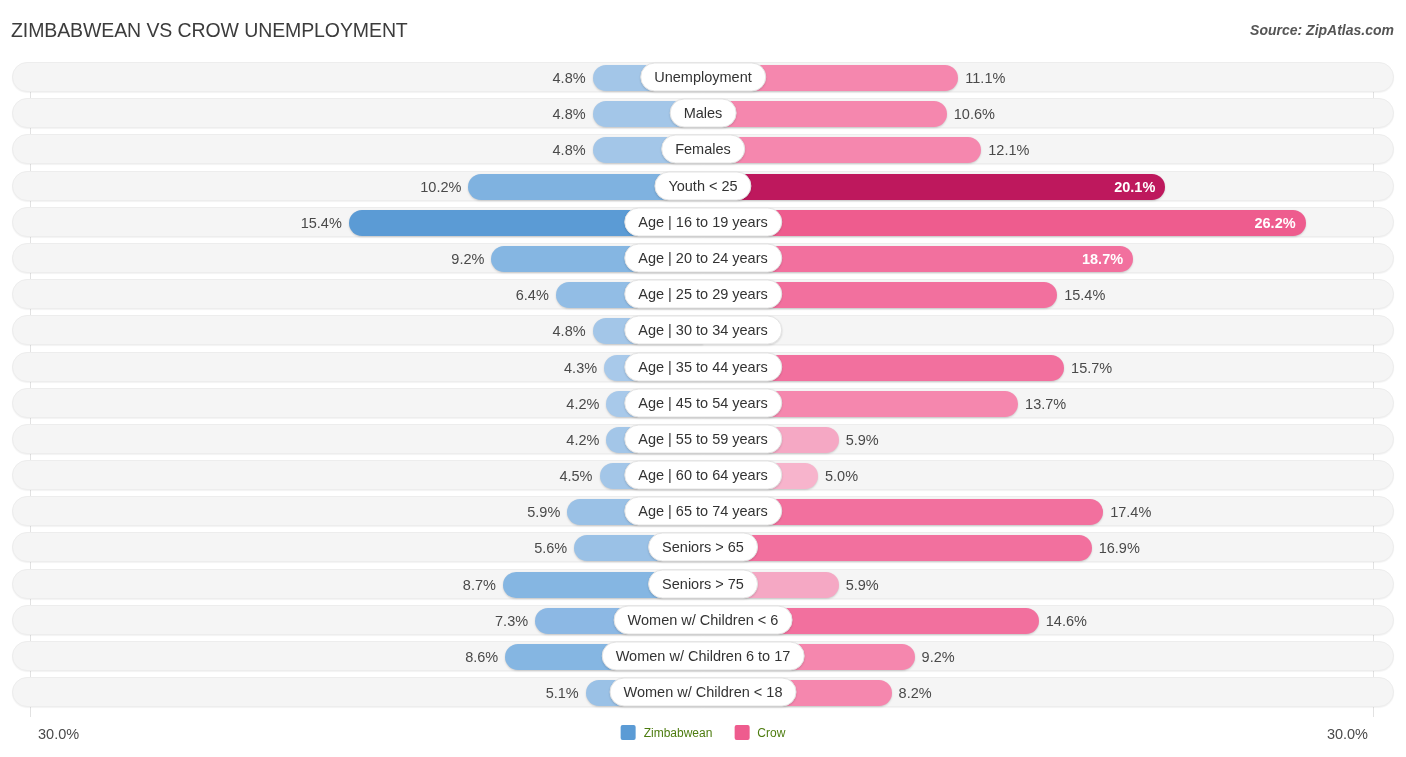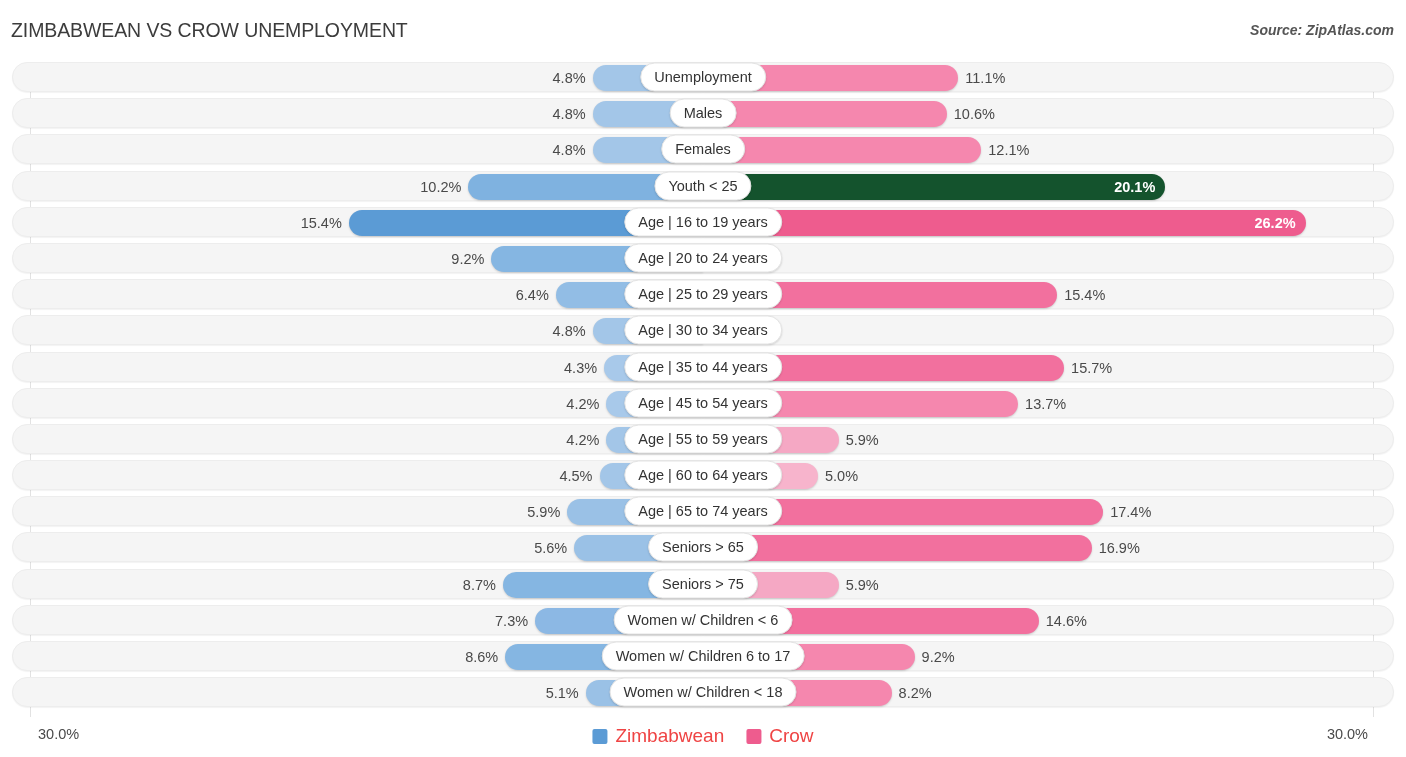--- a/index.html
+++ b/index.html
@@ -164,22 +164,22 @@
     align-items: center;
     gap: 8px;
   }
   .legend-swatch {
     width: 15px;
     height: 15px;
     border-radius: 2px;
     display: inline-block;
   }
   .legend-text {
-    font-size: 19px;
-    color: #ef4444;
+    font-size: 12px;
+    color: #4d7c0f;
     white-space: nowrap;
   }
 </style>
 </head>
 <body>
 
 <div id="header">
   <div id="chart-title">ZIMBABWEAN VS CROW UNEMPLOYMENT</div>
   <div id="source-label">Source: ZipAtlas.com</div>
 </div>
@@ -227,21 +227,21 @@
         </div>
         <div class="center-pill">Females</div>
       </div>
       <div class="row">
         <div class="bar-track left">
           <div class="bar left" style="width: 34%; background: rgb(127, 178, 224);">
             <div class="val out-left">10.2%</div>
           </div>
         </div>
         <div class="bar-track right">
-          <div class="bar right" style="width: 67%; background: #14532d;">
+          <div class="bar right" style="width: 67%; background: #be185d;">
             <div class="val in-right">20.1%</div>
           </div>
         </div>
         <div class="center-pill">Youth &lt; 25</div>
       </div>
       <div class="row">
         <div class="bar-track left">
           <div class="bar left" style="width: 51.3333%; background: rgb(91, 155, 213);">
             <div class="val out-left">15.4%</div>
           </div>
@@ -250,20 +250,25 @@
           <div class="bar right" style="width: 87.3333%; background: rgb(238, 92, 142);">
             <div class="val in-right">26.2%</div>
           </div>
         </div>
         <div class="center-pill">Age | 16 to 19 years</div>
       </div>
       <div class="row">
         <div class="bar-track left">
           <div class="bar left" style="width: 30.6667%; background: rgb(133, 182, 226);">
             <div class="val out-left">9.2%</div>
+          </div>
+        </div>
+        <div class="bar-track right">
+          <div class="bar right" style="width: 62.3333%; background: rgb(242, 112, 158);">
+            <div class="val in-right">18.7%</div>
           </div>
         </div>
         <div class="center-pill">Age | 20 to 24 years</div>
       </div>
       <div class="row">
         <div class="bar-track left">
           <div class="bar left" style="width: 21.3333%; background: rgb(146, 189, 229);">
             <div class="val out-left">6.4%</div>
           </div>
         </div>

